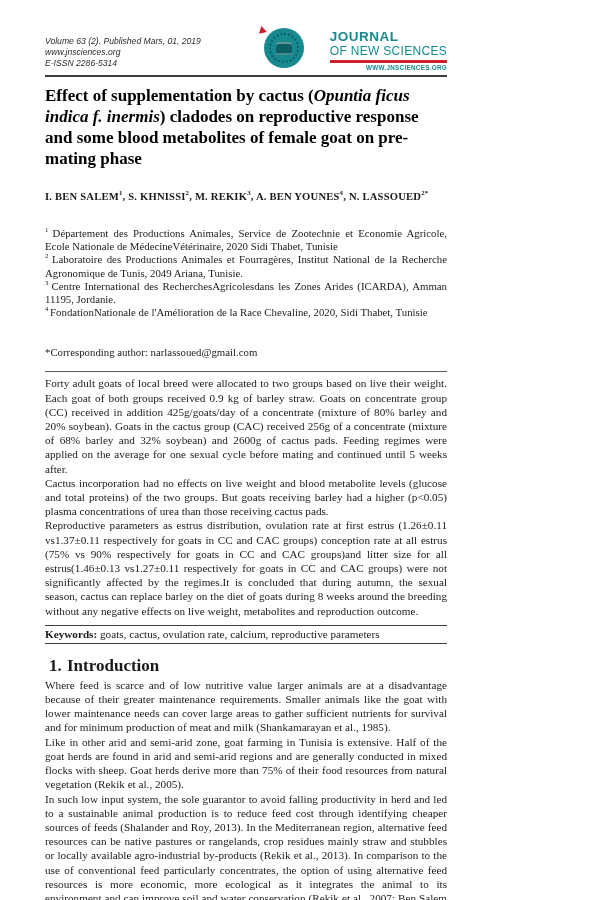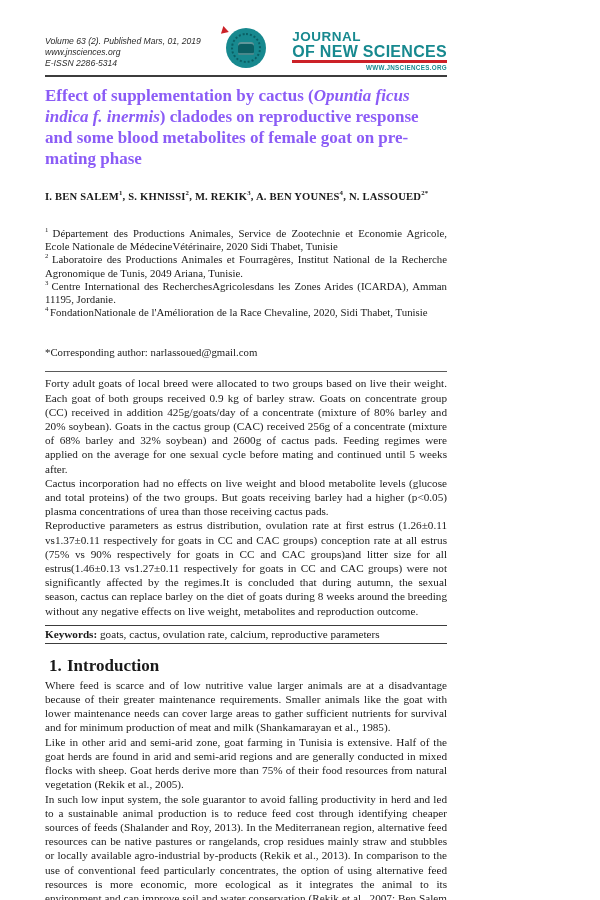--- a/index.html
+++ b/index.html
@@ -38,29 +38,29 @@
     width:30px; height:30px; border-radius:50%;
     border:2px dotted #0b5f64;
     display:flex; align-items:center; justify-content:center;
   }
   .logo-core {
     width:16px; height:13px; background:#0b5f64; border-radius:3px 3px 1px 1px;
     box-shadow:inset 0 2px 0 rgba(255,255,255,.35), inset 0 -2px 0 rgba(255,255,255,.25);
   }
   .logo-text { font-family:"Liberation Sans", sans-serif; padding-top:4px; }
   .logo-line1 { color:var(--teal); font-weight:bold; font-size:13.5px; letter-spacing:.5px; line-height:14px; }
-  .logo-line2 { color:var(--teal); font-weight:bold; font-size:16px; letter-spacing:.3px; line-height:15px; }
+  .logo-line2 { color:var(--teal); font-weight:normal; font-size:12px; letter-spacing:.3px; line-height:15px; }
   .logo-redline { height:3px; background:var(--red); margin-top:1px; }
   .logo-url { color:var(--teal); font-weight:bold; font-size:6.3px; text-align:right; margin-top:1px; letter-spacing:.3px; }
 
   .header-rule { border:none; border-top:2.5px solid #3c3c3c; margin-top:4px; }
 
   
   .title {
-    margin-top:8px; font-size:17px; font-weight:bold; line-height:21px; color:#8b5cf6;font-family:Liberation Serif, serif;
+    margin-top:8px; font-size:17px; font-weight:bold; line-height:21px; color:#000000;font-family:Liberation Serif, serif;
   }
   .title .ital { font-style:italic; }
   .authors { margin-top:22px; font-size:10.6px; font-weight:bold; letter-spacing:.2px; }
   .authors sup, .affiliation sup { font-size:6.8px; vertical-align:super; line-height:0; }
   .affiliations { margin-top:25px; font-size:10.8px; line-height:13.2px; text-align:justify; }
   .corresponding { margin-top:27px; font-size:10.8px; }
   .mid-rule { border:none; border-top:1.8px solid #5a5a5a; margin-top:13px; }
 
   
   .abstract { margin-top:4px; }

